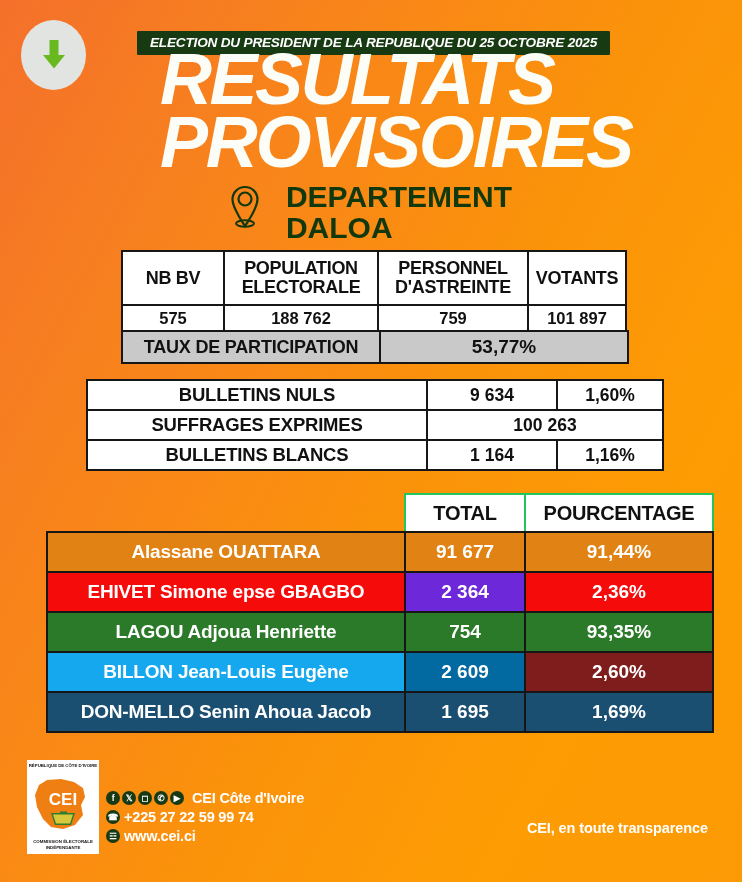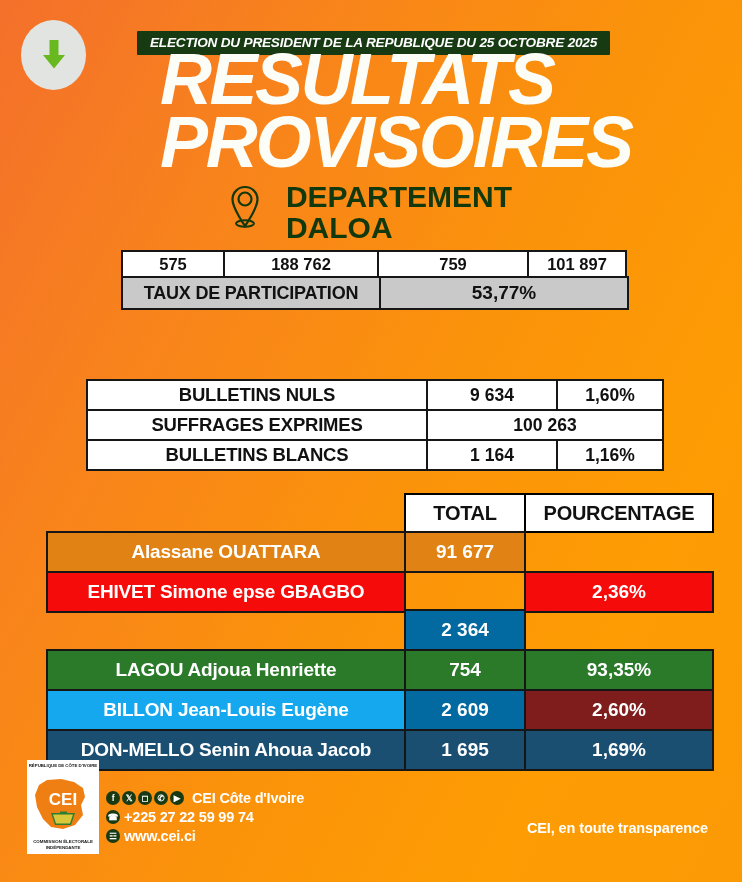--- a/index.html
+++ b/index.html
@@ -143,21 +143,21 @@
 
   
   .t3 {
     position: absolute;
     left: 46px;
     top: 493px;
     width: 668px;
   }
   .t3-head { display: flex; justify-content: flex-end; }
   .t3-head .hcell {
-    border: 2px solid #000000;
+    border: 2px solid #22c55e;
     background: #ffffff;
     height: 40px;
     display: flex; align-items: center; justify-content: center;
     font-size: 20px; font-weight: bold; color: #111111;
     box-sizing: border-box;
     letter-spacing: -0.3px;
   }
   .t3-head .h-total { width: 122px; }
   .t3-head .h-pct { width: 190px; margin-left: -2px; }
 
@@ -259,20 +259,36 @@
       </svg>
     </span>
     <div class="dept-names">
       <div>DEPARTEMENT</div>
       <div>DALOA</div>
     </div>
   </div>
 </div>
 
 <div class="t1">
+  <div class="t1-row t1-head">
+    <div class="cell c1">NB BV</div>
+    <div class="cell c2">
+      <div>
+        <div>POPULATION</div>
+        <div>ELECTORALE</div>
+      </div>
+    </div>
+    <div class="cell c3">
+      <div>
+        <div>PERSONNEL</div>
+        <div>D'ASTREINTE</div>
+      </div>
+    </div>
+    <div class="cell c4">VOTANTS</div>
+  </div>
   <div class="t1-row t1-vals">
     <div class="cell c1">575</div>
     <div class="cell c2">188 762</div>
     <div class="cell c3">759</div>
     <div class="cell c4">101 897</div>
   </div>
   <div class="t1-part">
     <div class="cell grey pc1">TAUX DE PARTICIPATION</div>
     <div class="cell grey pc2">53,77%</div>
   </div>
@@ -297,24 +313,25 @@
 
 <div class="t3">
   <div class="t3-head">
     <div class="hcell h-total">TOTAL</div>
     <div class="hcell h-pct">POURCENTAGE</div>
   </div>
 
   <div class="t3-row">
     <div class="rc rc-name" style="background: rgb(224, 131, 20);">Alassane OUATTARA</div>
     <div class="rc rc-total" style="background: rgb(224, 131, 20);">91 677</div>
+    <div class="rc rc-pct" style="background: rgb(224, 131, 20);">91,44%</div>
   </div>
   <div class="t3-row">
     <div class="rc rc-name" style="background: rgb(246, 11, 11);">EHIVET Simone epse GBAGBO</div>
-    <div class="rc rc-total" style="background: #0369a1; margin-top: 38px;">2 364</div>
+    <div class="rc rc-total" style="background: #6d28d9;">2 364</div>
     <div class="rc rc-pct" style="background: rgb(246, 11, 11);">2,36%</div>
   </div>
   <div class="t3-row">
     <div class="rc rc-name" style="background: rgb(42, 122, 42);">LAGOU Adjoua Henriette</div>
     <div class="rc rc-total" style="background: rgb(42, 122, 42);">754</div>
     <div class="rc rc-pct" style="background: rgb(42, 122, 42);">93,35%</div>
   </div>
   <div class="t3-row">
     <div class="rc rc-name" style="background: rgb(22, 168, 239);">BILLON Jean-Louis Eugène</div>
     <div class="rc rc-total" style="background: #0369a1;">2 609</div>

